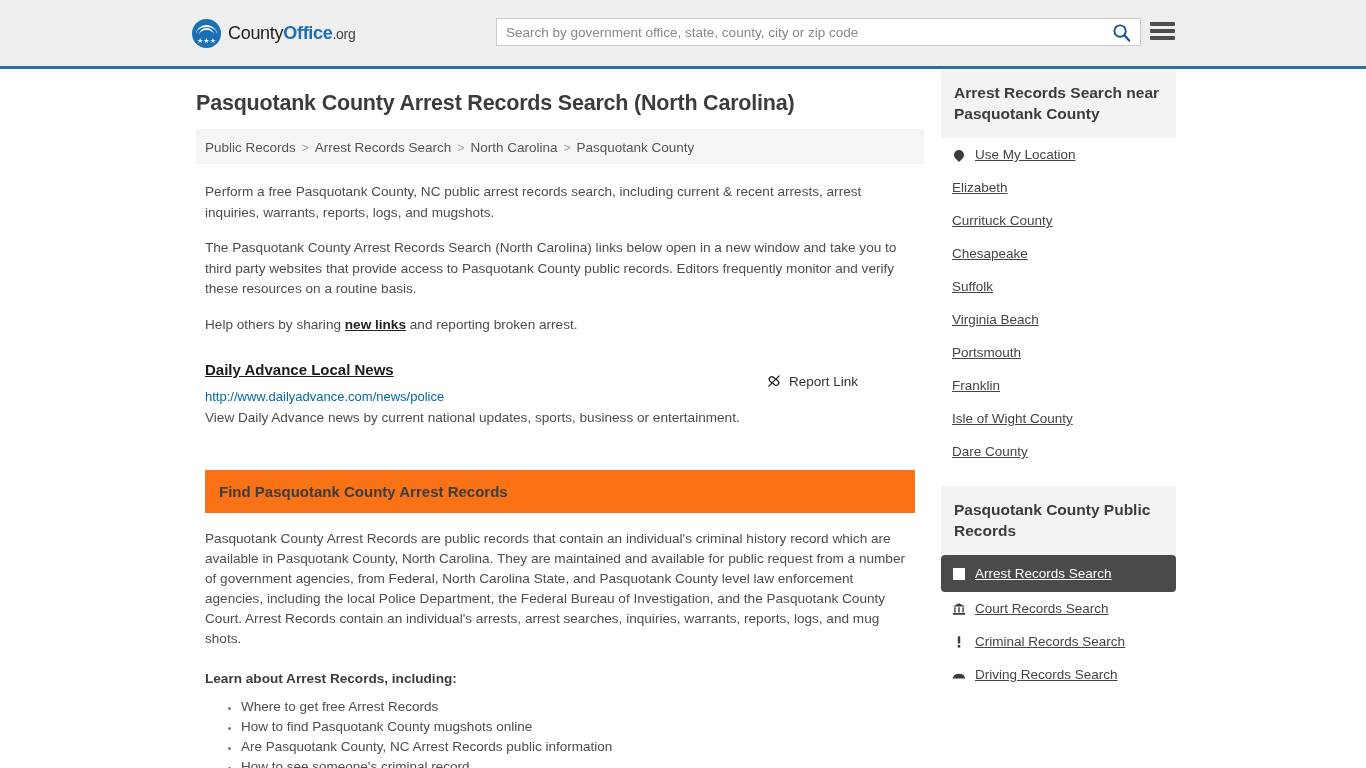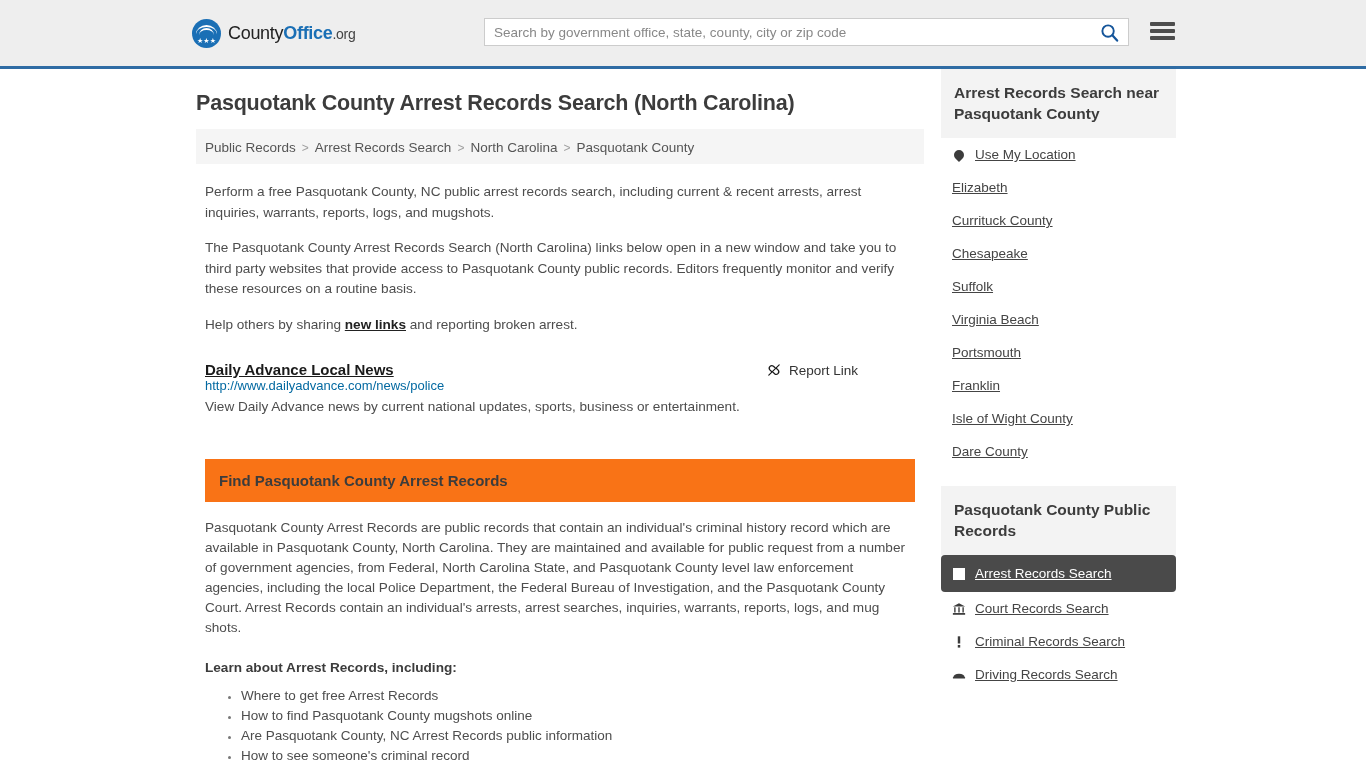--- a/index.html
+++ b/index.html
@@ -65,21 +65,21 @@
     color: #222222;
     letter-spacing: -0.3px;
     white-space: nowrap;
   }
   .brand-text .b { color: #1a6fb5; font-weight: bold; }
   .brand-text .c { color: #222222; }
   .brand-text .tld { color: #444444; font-size: 14px; }
 
   .search-wrap {
     position: absolute;
-    left: 484px;
+    left: 496px;
     top: 18px;
     width: 645px;
     height: 28px;
     background: #ffffff;
     border: 1px solid #cccccc;
     display: flex;
     align-items: center;
   }
   .search-input {
     flex: 1 1 auto;
@@ -193,21 +193,21 @@
     text-decoration: underline;
     cursor: pointer;
   }
   .report-link {
     display: flex;
     align-items: center;
     gap: 7px;
     font-size: 13.5px;
     color: #333333;
     cursor: pointer;
-    margin-top: 1px;
+    margin-top: 12px;
     margin-right: 47px;
     white-space: nowrap;
   }
   .result-url {
     font-size: 13px;
     color: #0369a1;
     margin-top: 0;
   }
   .result-desc {
     font-size: 13.6px;

